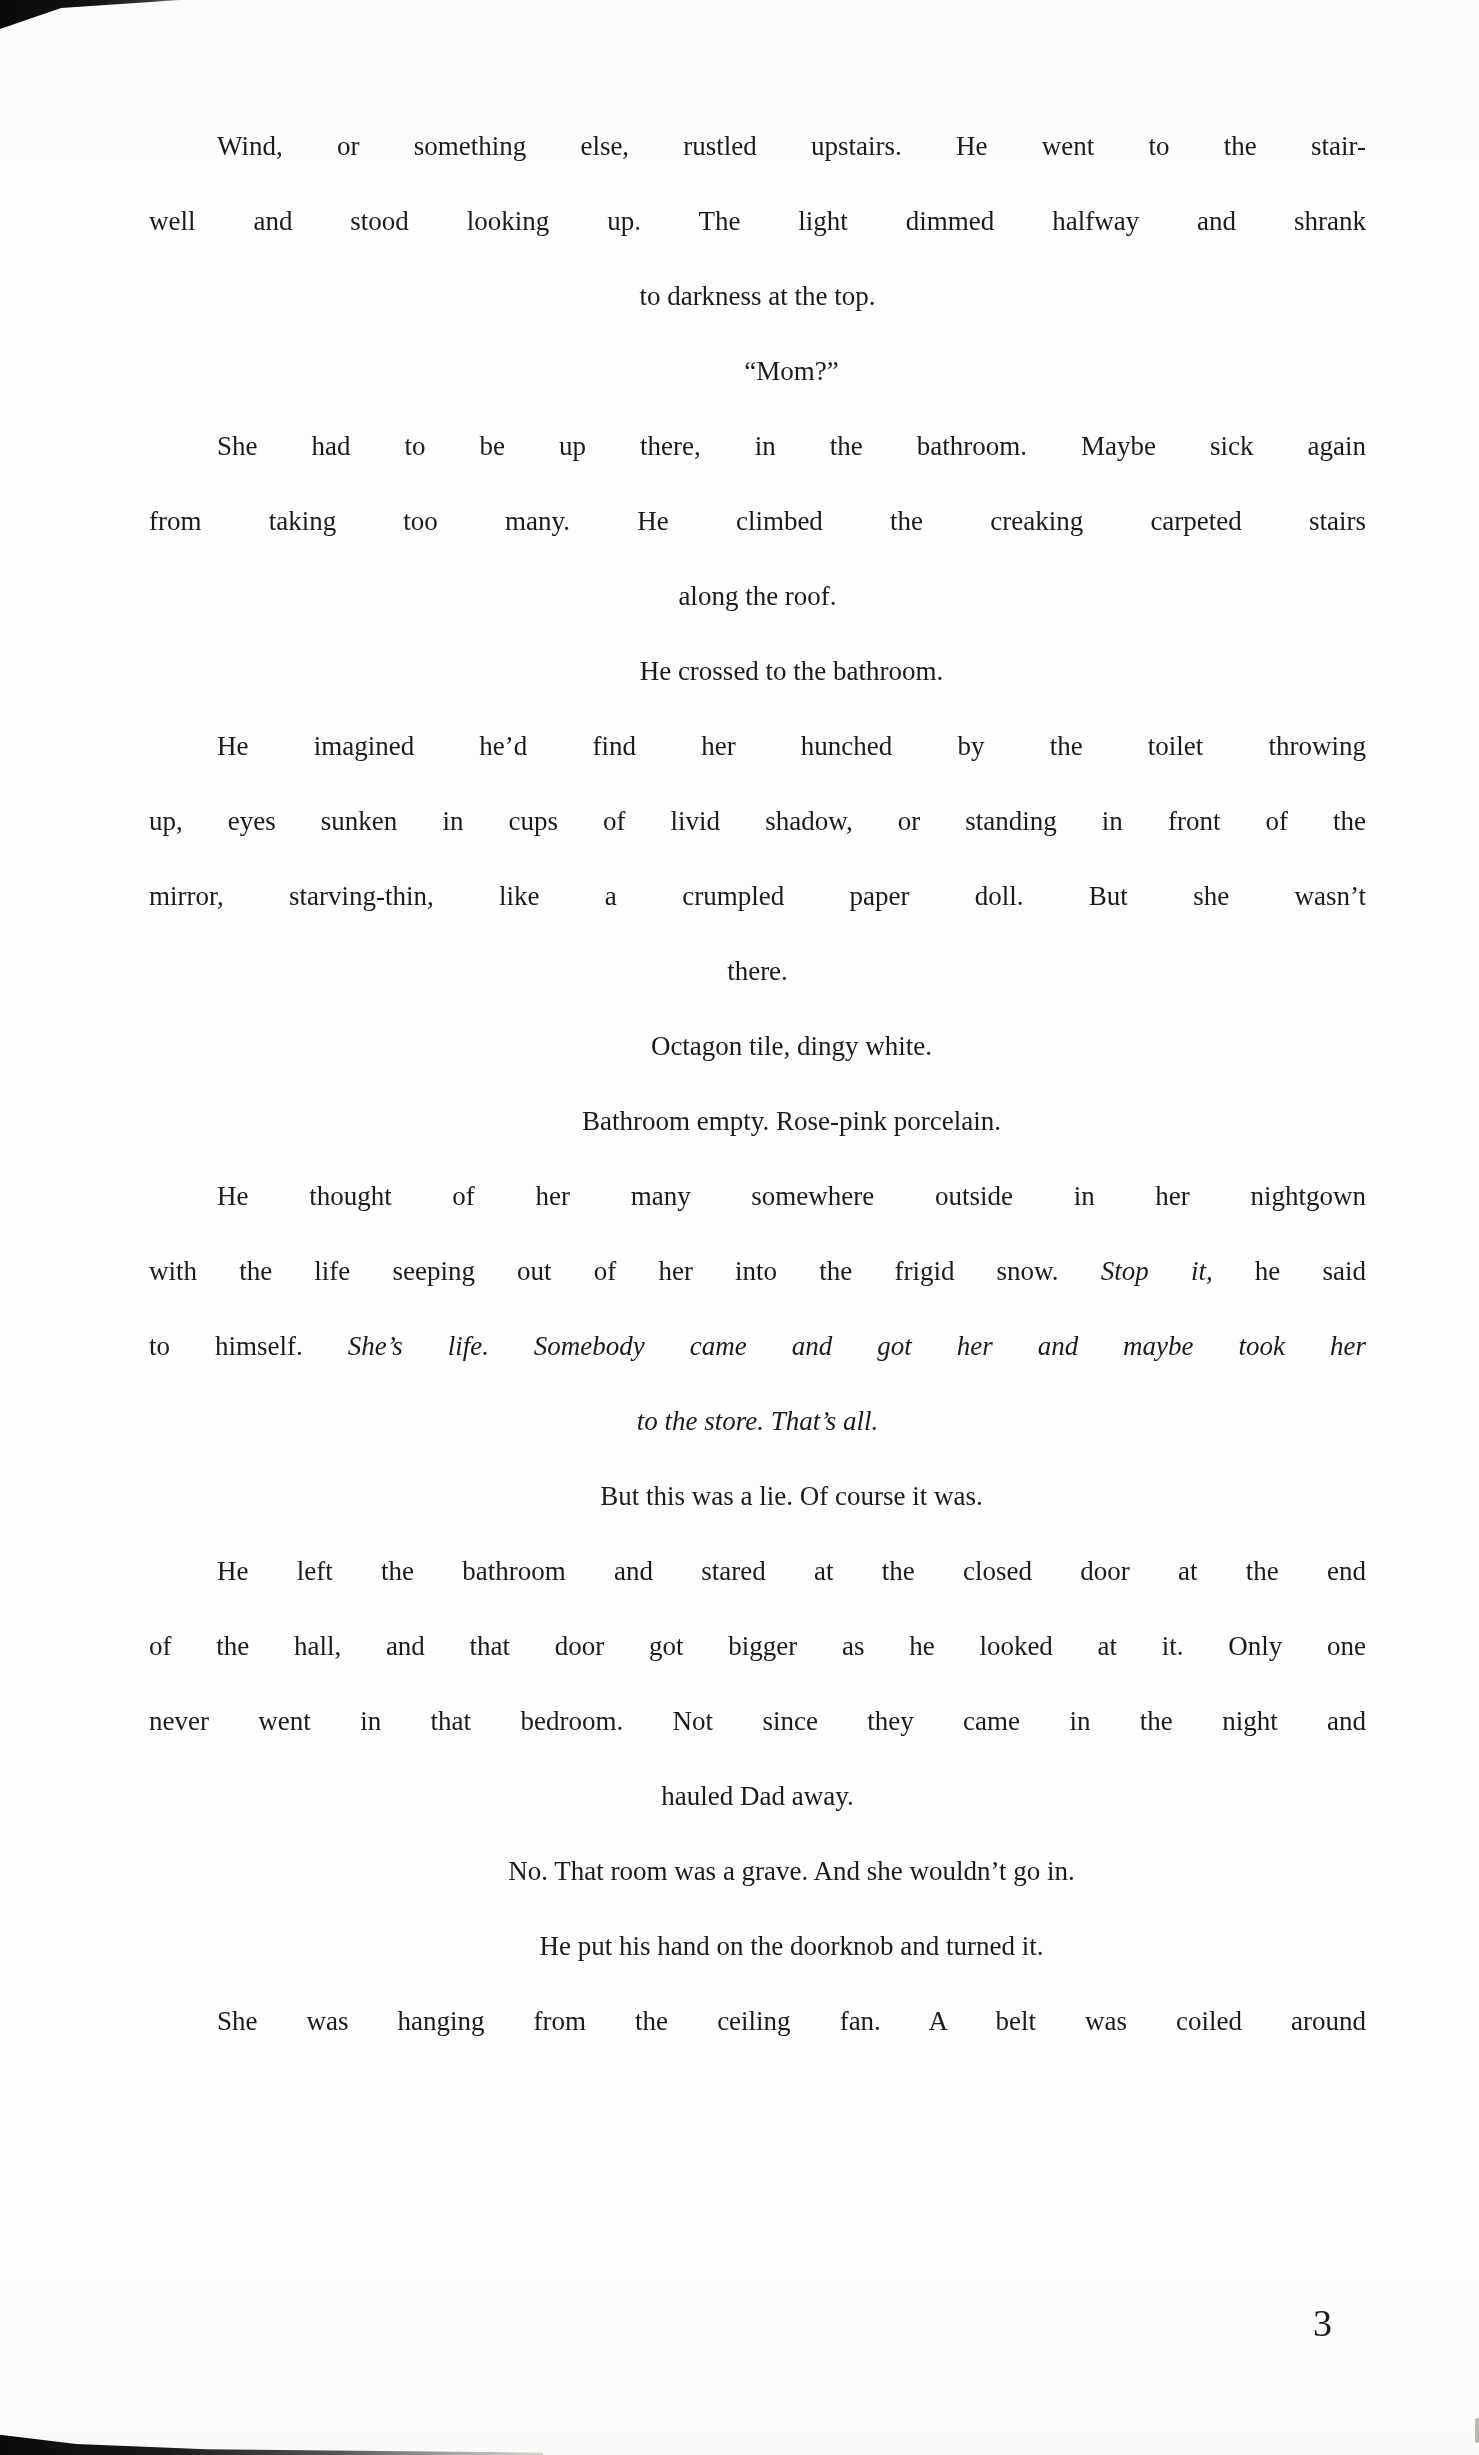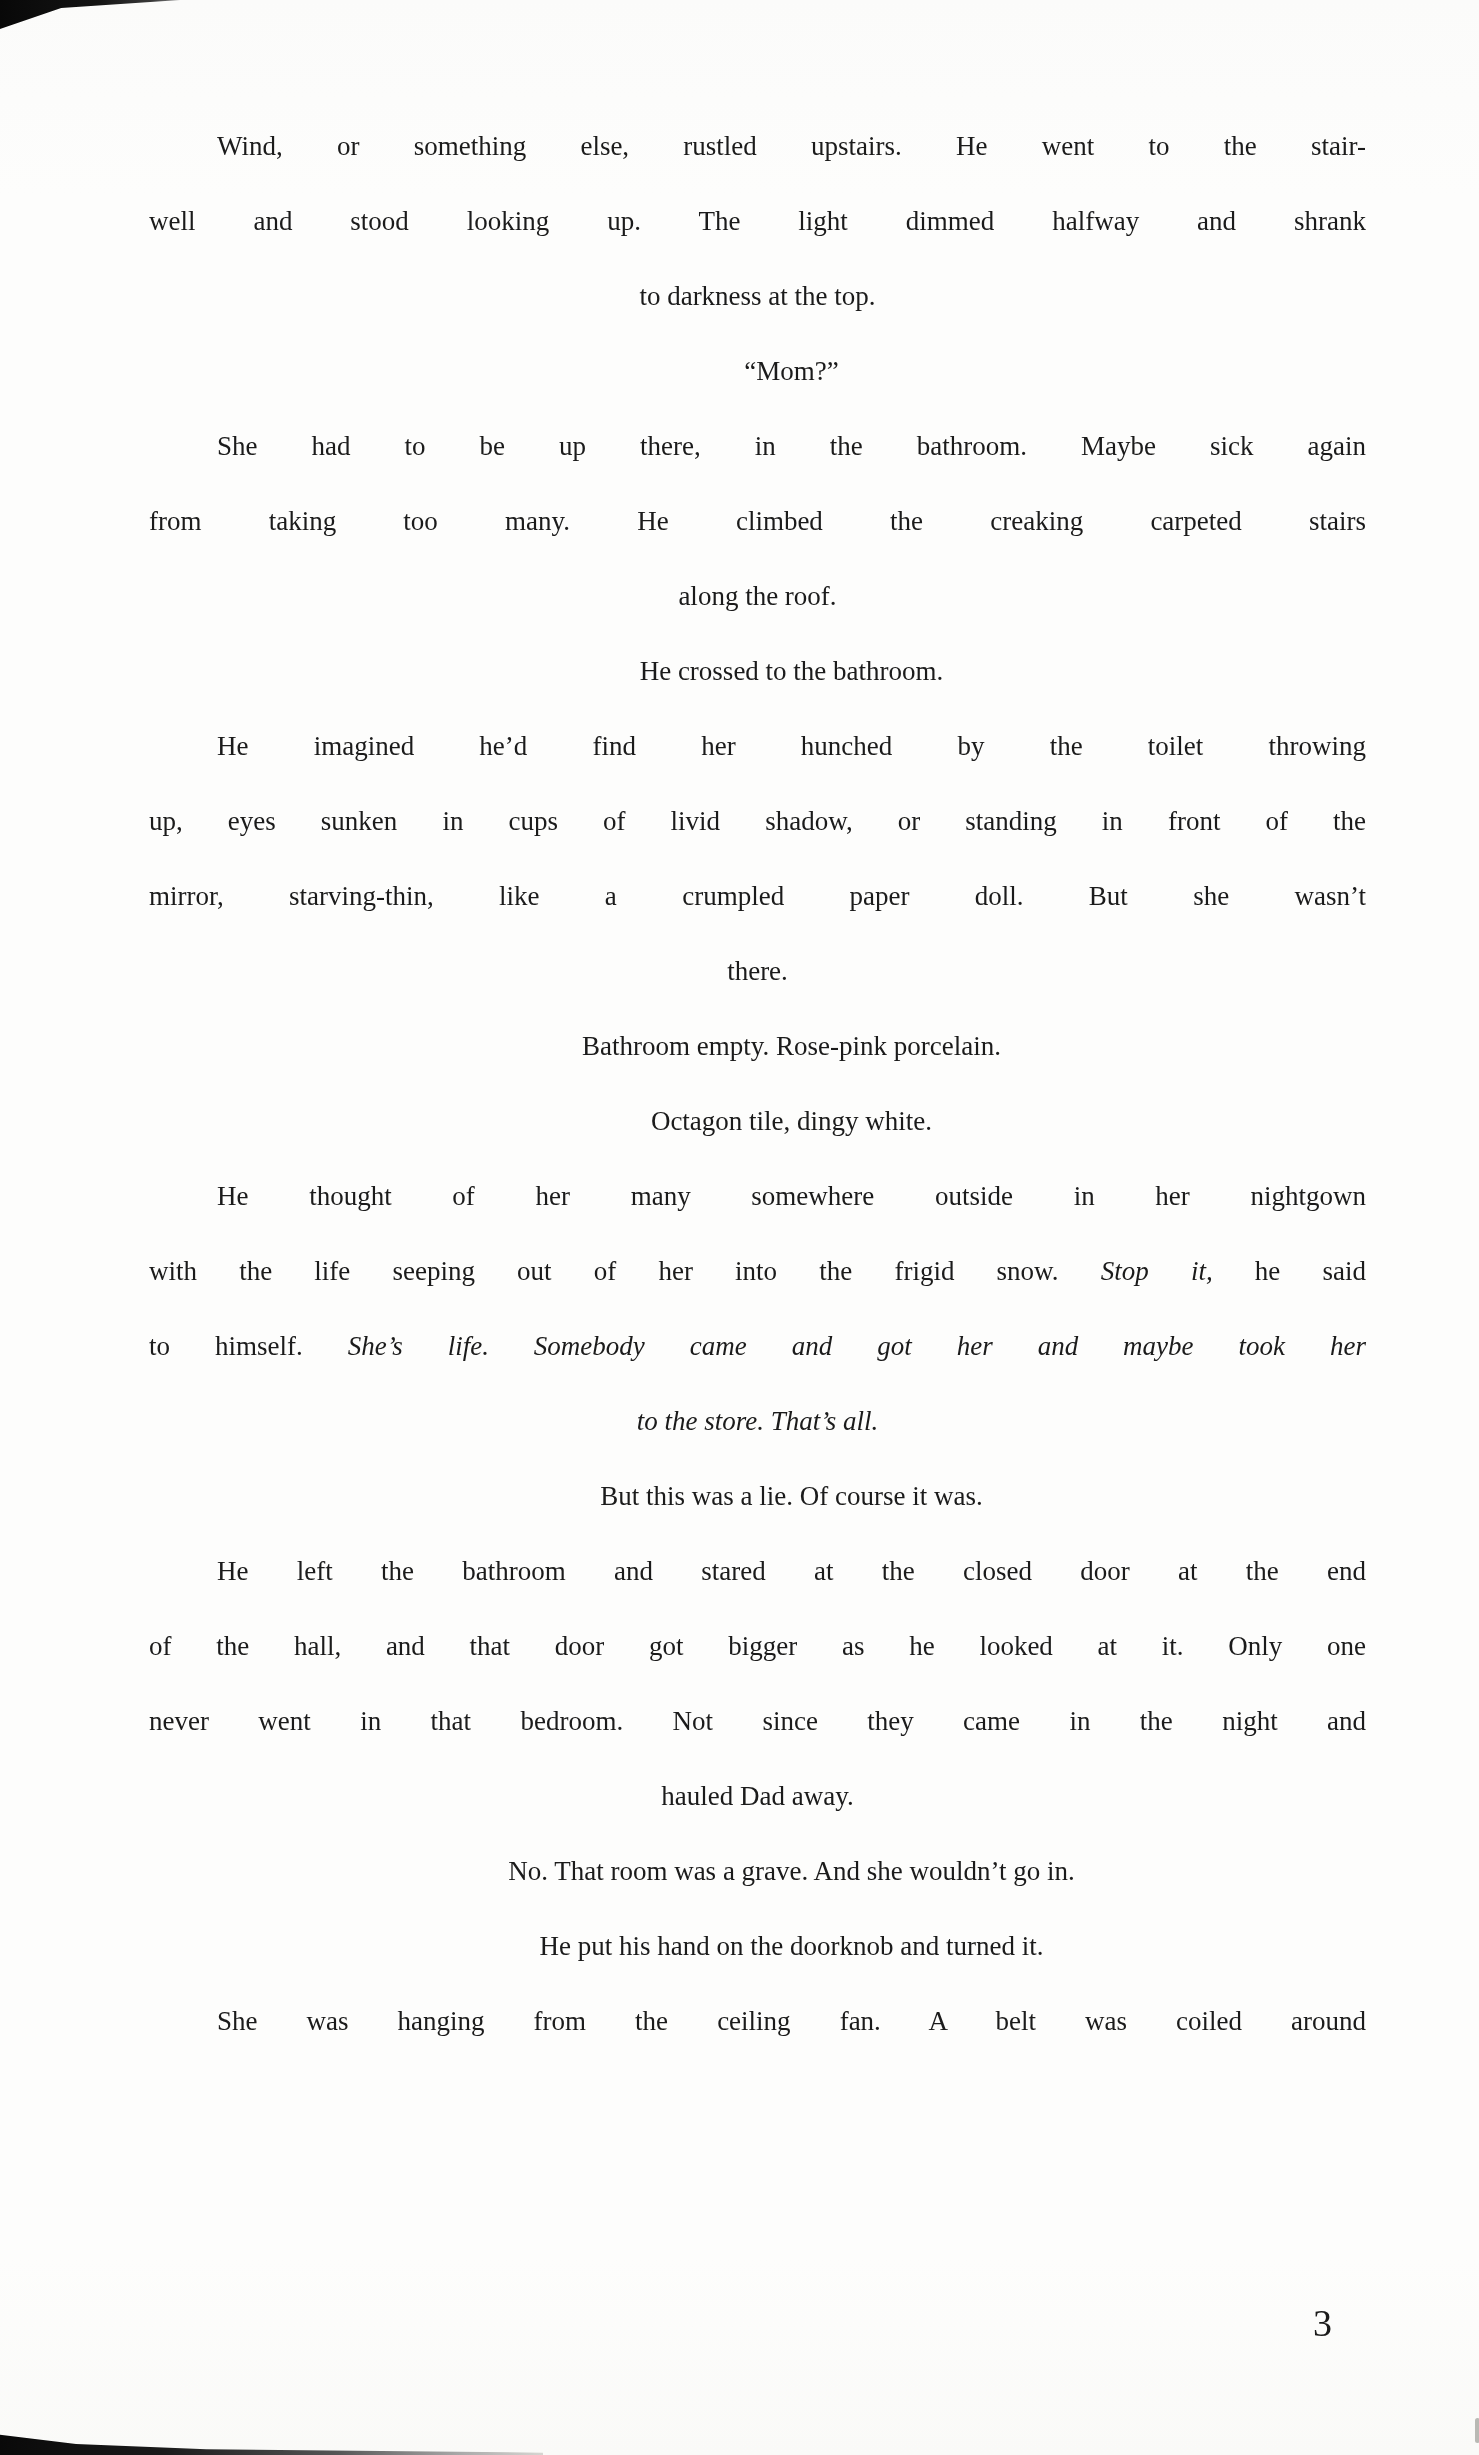--- a/index.html
+++ b/index.html
@@ -94,22 +94,22 @@
       <div class="line"><span>to darkness at the top.</span></div>
       <div class="line ind"><span>“Mom?”</span></div>
       <div class="line j ind"><span>She had to be up there, in the bathroom. Maybe sick again</span></div>
       <div class="line j"><span>from taking too many. He climbed the creaking carpeted stairs</span></div>
       <div class="line"><span>along the roof.</span></div>
       <div class="line ind"><span>He crossed to the bathroom.</span></div>
       <div class="line j ind"><span>He imagined he’d find her hunched by the toilet throwing</span></div>
       <div class="line j"><span>up, eyes sunken in cups of livid shadow, or standing in front of the</span></div>
       <div class="line j"><span>mirror, starving-thin, like a crumpled paper doll. But she wasn’t</span></div>
       <div class="line"><span>there.</span></div>
+      <div class="line ind"><span>Octagon tile, dingy white.</span></div>
       <div class="line ind"><span>Bathroom empty. Rose-pink porcelain.</span></div>
-      <div class="line ind"><span>Octagon tile, dingy white.</span></div>
       <div class="line j ind"><span>He thought of her many somewhere outside in her nightgown</span></div>
       <div class="line j"><span>with the life seeping out of her into the frigid snow. </span><span class="it">Stop it,</span><span> he said</span></div>
       <div class="line j"><span>to himself. </span><span class="it">She’s life. Somebody came and got her and maybe took her</span></div>
       <div class="line"><span class="it">to the store. That’s all.</span></div>
       <div class="line ind"><span>But this was a lie. Of course it was.</span></div>
       <div class="line j ind"><span>He left the bathroom and stared at the closed door at the end</span></div>
       <div class="line j"><span>of the hall, and that door got bigger as he looked at it. Only one</span></div>
       <div class="line j"><span>never went in that bedroom. Not since they came in the night and</span></div>
       <div class="line"><span>hauled Dad away.</span></div>
       <div class="line ind"><span>No. That room was a grave. And she wouldn’t go in.</span></div>

